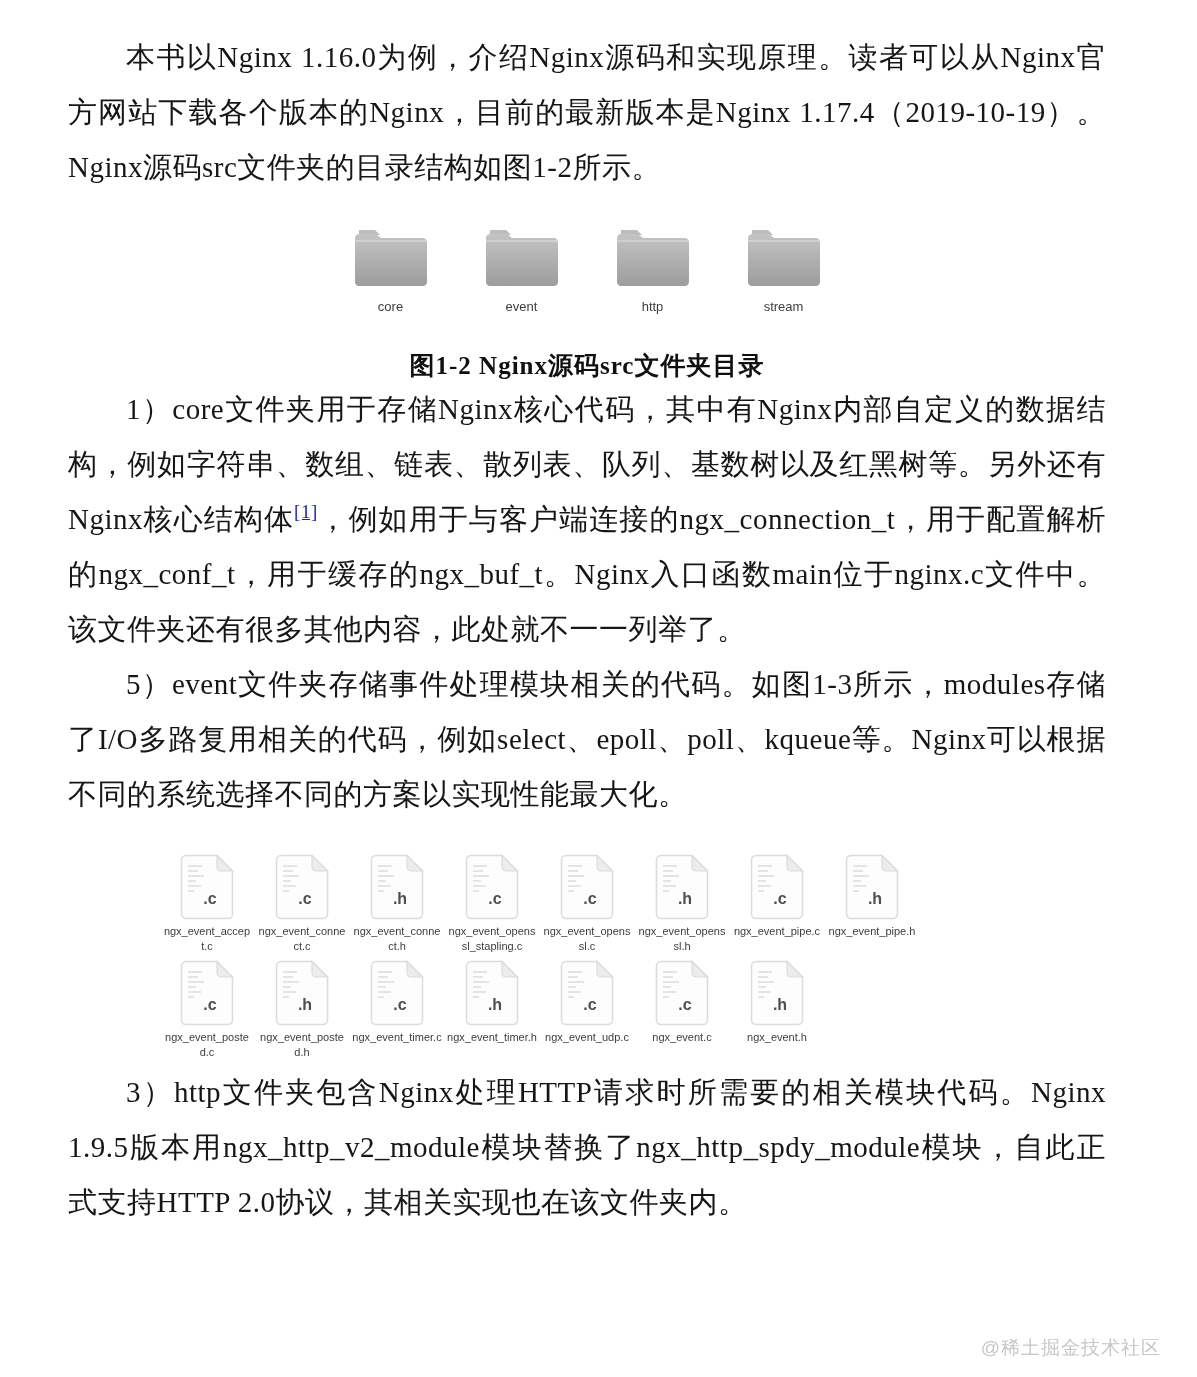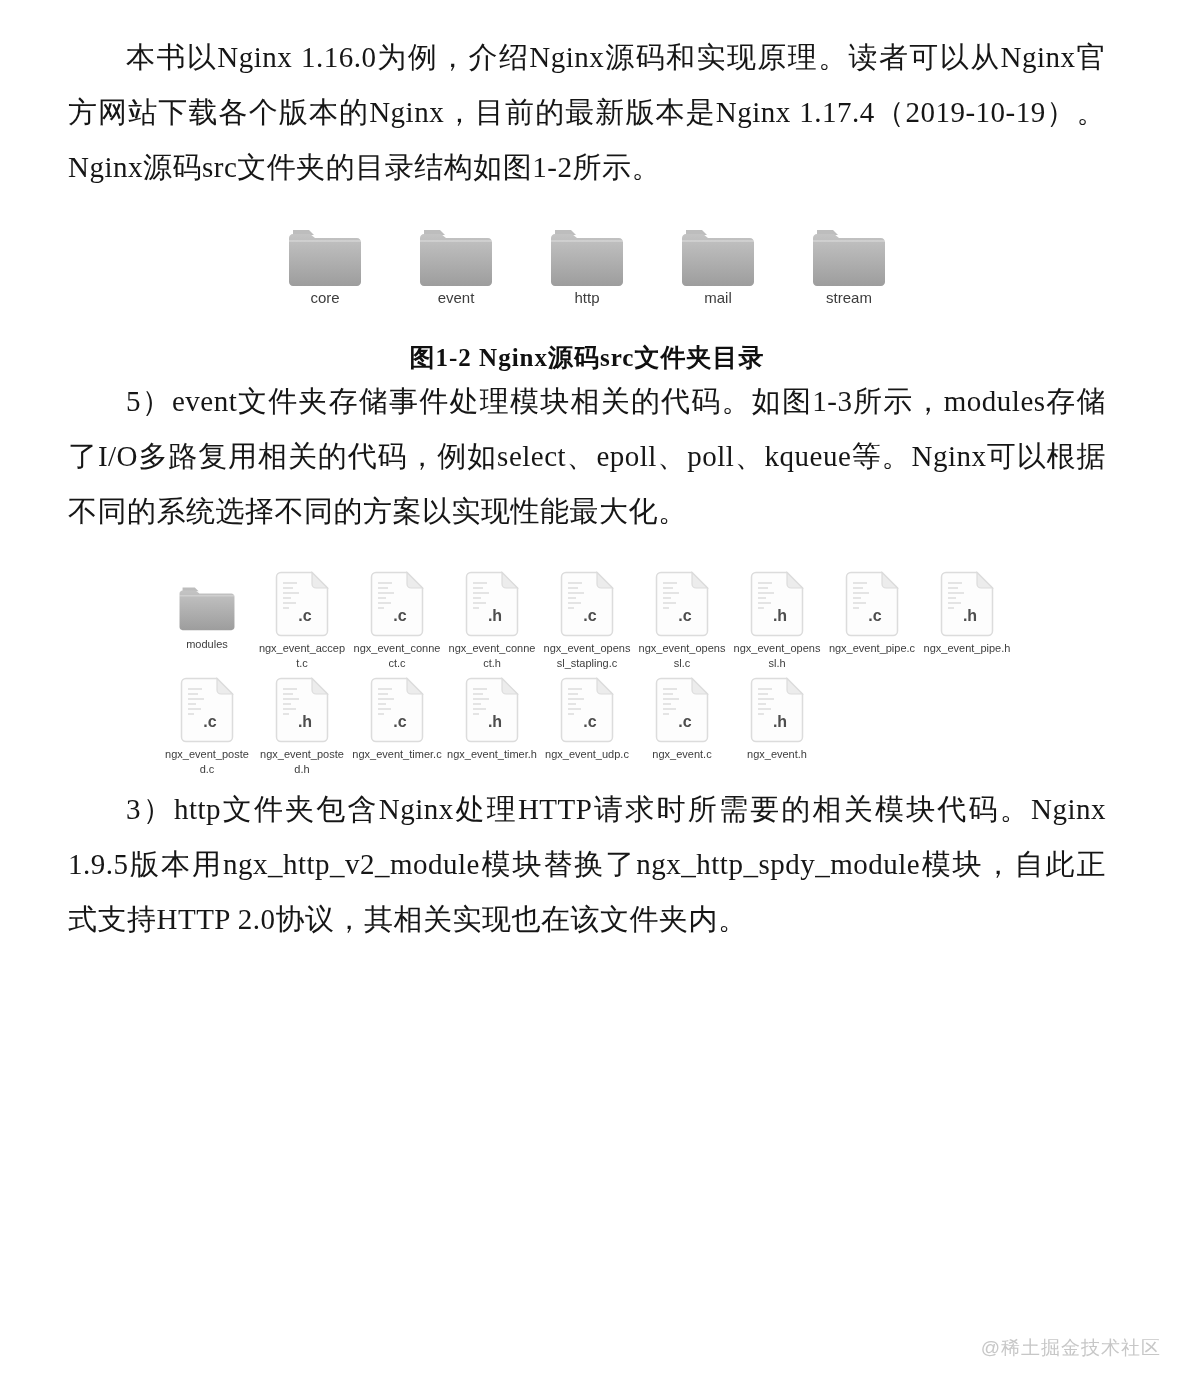--- a/index.html
+++ b/index.html
@@ -25,21 +25,21 @@
   .fig1{margin-top:30px;}
   .fig1-row{display:flex;justify-content:center;}
   .fig1-row .item{width:131px;}
   .fig2{margin-top:32px;}
   .fig2-row{display:grid;grid-template-columns:repeat(9,95px);justify-content:center;margin-bottom:6px;}
   .item{display:flex;flex-direction:column;align-items:center;}
   .item-label{
     font-family:"Liberation Sans","DejaVu Sans",sans-serif;
     color:#3d3d3d;text-align:center;word-break:break-all;
   }
-  .fig1-row .item-label{font-size:15px;text-align:right;}
+  .fig1-row .item-label{font-size:13px;margin-top:10px;text-align:right;}
   .fig2-row .item-label{font-size:11px;line-height:1.35;margin-top:4px;max-width:90px;}
   .fig1-row .folder-svg{width:76px;height:64px;}
   .fig2-row .folder-svg{width:58px;height:50px;margin-top:12px;}
   .file-svg{width:54px;height:66px;}
   .caption{
     margin-top:35px;text-align:center;font-weight:700;
     font-size:25px;letter-spacing:1px;color:#101010;
   }
   .p-core{margin-top:40px;}
   .p-event{margin-top:26px;}
@@ -89,56 +89,41 @@
 
   <div class="item">
     <svg class="folder-svg" viewBox="0 0 76 62">
       <path d="M6 4 h16 l5 5 H6 z" fill="#bdbdbd"></path>
       <path d="M2 12 c0-2.2 1.8-4 4-4 h17 l5 4 h42 c2.2 0 4 1.8 4 4 v40 c0 2.2-1.8 4-4 4 H6 c-2.2 0-4-1.8-4-4 z" fill="url(#foldGrad)"></path>
       <path d="M2 14 h72 v2 H2 z" fill="#ffffff" opacity="0.25"></path>
     </svg>
     <div class="item-label">http</div>
   </div>
 
+
+
+
   <div class="item">
     <svg class="folder-svg" viewBox="0 0 76 62">
       <path d="M6 4 h16 l5 5 H6 z" fill="#bdbdbd"></path>
       <path d="M2 12 c0-2.2 1.8-4 4-4 h17 l5 4 h42 c2.2 0 4 1.8 4 4 v40 c0 2.2-1.8 4-4 4 H6 c-2.2 0-4-1.8-4-4 z" fill="url(#foldGrad)"></path>
       <path d="M2 14 h72 v2 H2 z" fill="#ffffff" opacity="0.25"></path>
     </svg>
-    <div class="item-label">mail</div>
-  </div>
-
-
-
-  <div class="item">
-    <svg class="folder-svg" viewBox="0 0 76 62">
-      <path d="M6 4 h16 l5 5 H6 z" fill="#bdbdbd"></path>
-      <path d="M2 12 c0-2.2 1.8-4 4-4 h17 l5 4 h42 c2.2 0 4 1.8 4 4 v40 c0 2.2-1.8 4-4 4 H6 c-2.2 0-4-1.8-4-4 z" fill="url(#foldGrad)"></path>
-      <path d="M2 14 h72 v2 H2 z" fill="#ffffff" opacity="0.25"></path>
-    </svg>
     <div class="item-label">stream</div>
   </div>
 </div>
     <div class="caption">图1-2  Nginx源码src文件夹目录</div>
   </div>
 
+  <p class="body-text p-core"><span>1）core文件夹用于存储Nginx核心代码，其中有Nginx内部自定义的数据结构，例如字符串、数组、链表、散列表、队列、基数树以及红黑树等。另外还有Nginx核心结构体</span><span class="footnote-ref">[1]</span><span>，例如用于与客户端连接的ngx_connection_t，用于配置解析的ngx_conf_t，用于缓存的ngx_buf_t。Nginx入口函数main位于nginx.c文件中。该文件夹还有很多其他内容，此处就不一一列举了。</span></p>
 
   <p class="body-text p-event">5）event文件夹存储事件处理模块相关的代码。如图1-3所示，modules存储了I/O多路复用相关的代码，例如select、epoll、poll、kqueue等。Nginx可以根据不同的系统选择不同的方案以实现性能最大化。</p>
 
   <div class="figure fig2">
     <div class="fig2-row" id="fig2-row1">
-  <div class="item">
-    <svg class="folder-svg" viewBox="0 0 76 62">
-      <path d="M6 4 h16 l5 5 H6 z" fill="#bdbdbd"></path>
-      <path d="M2 12 c0-2.2 1.8-4 4-4 h17 l5 4 h42 c2.2 0 4 1.8 4 4 v40 c0 2.2-1.8 4-4 4 H6 c-2.2 0-4-1.8-4-4 z" fill="url(#foldGrad)"></path>
-      <path d="M2 14 h72 v2 H2 z" fill="#ffffff" opacity="0.25"></path>
-    </svg>
-    <div class="item-label">modules</div>
-  </div>
 
   <div class="item">
     <svg class="file-svg" viewBox="0 0 54 66">
       <path d="M6 1.5 h31 L52.5 17 v43 c0 2.5-2 4.5-4.5 4.5 H6 c-2.5 0-4.5-2-4.5-4.5 V6 c0-2.5 2-4.5 4.5-4.5 z" fill="#fdfdfd" stroke="#dcdcdc" stroke-width="1.5"></path>
       <path d="M37 1.5 L52.5 17 H41 c-2.2 0-4-1.8-4-4 z" fill="#ececec" stroke="#dcdcdc" stroke-width="1.2"></path>
       <g stroke="#dedede" stroke-width="1.6">
         <line x1="8" y1="12" x2="22" y2="12"></line>
         <line x1="8" y1="17" x2="18" y2="17"></line>
         <line x1="8" y1="22" x2="24" y2="22"></line>
         <line x1="8" y1="27" x2="16" y2="27"></line>

